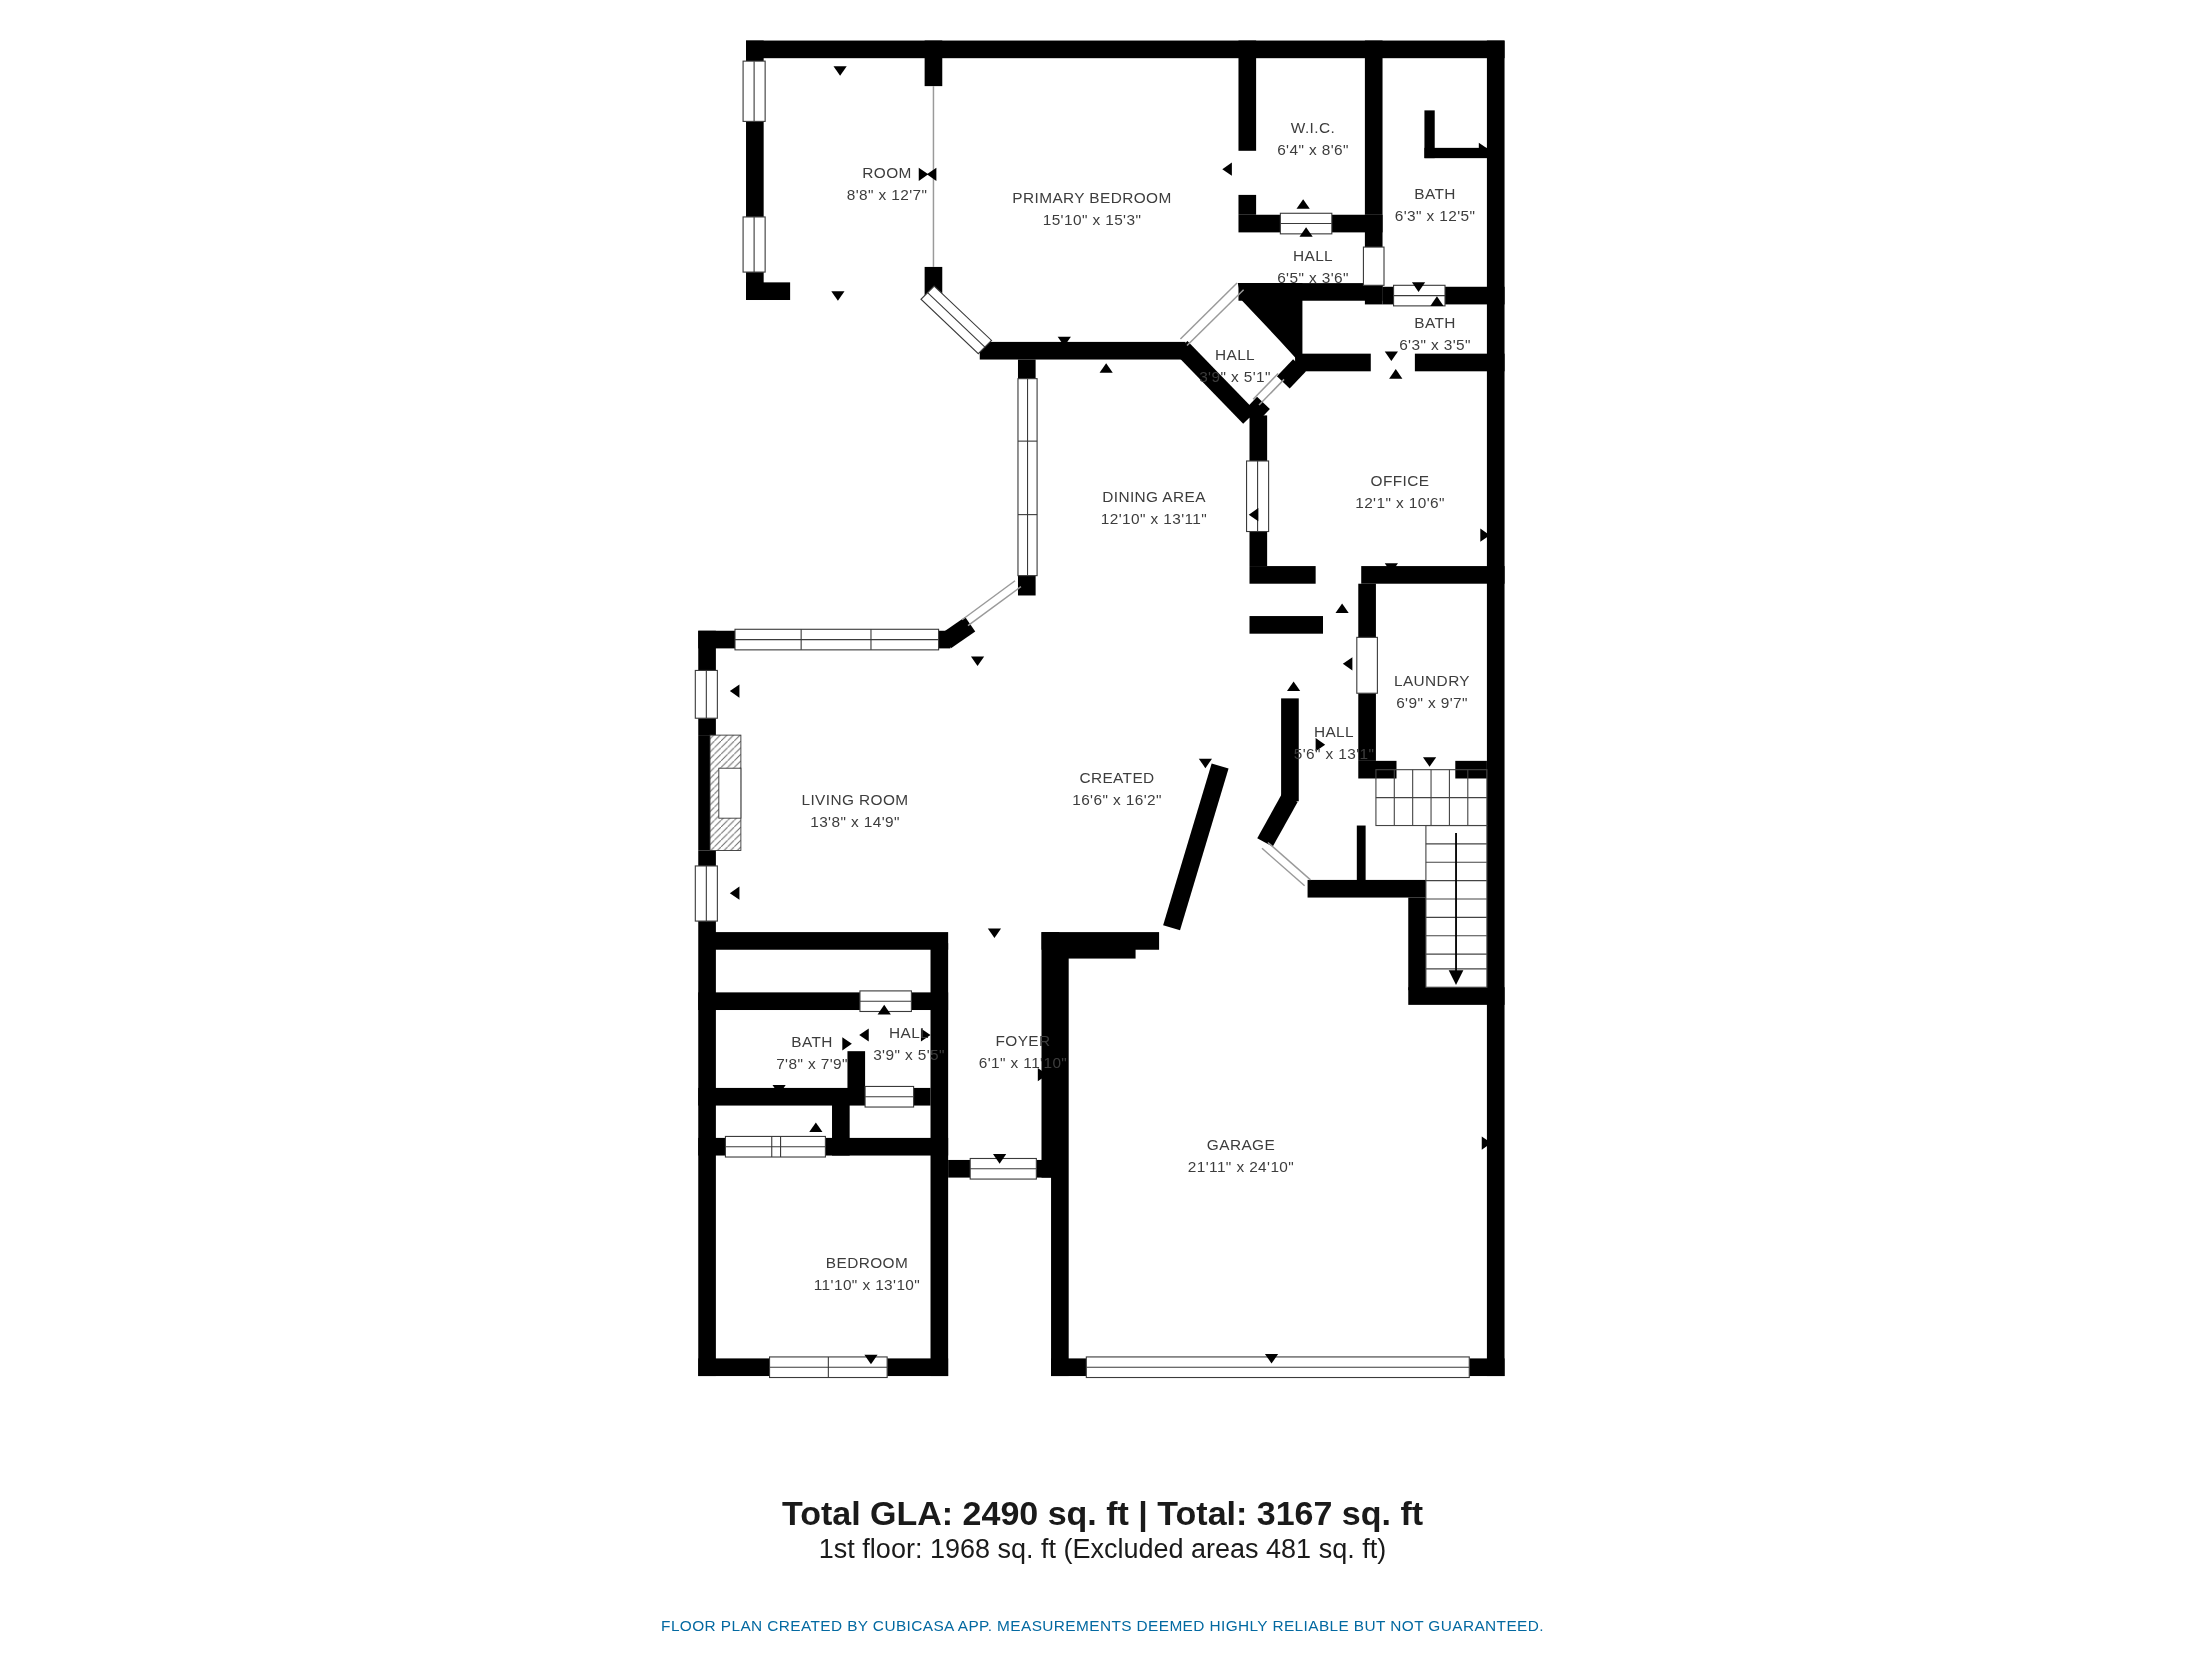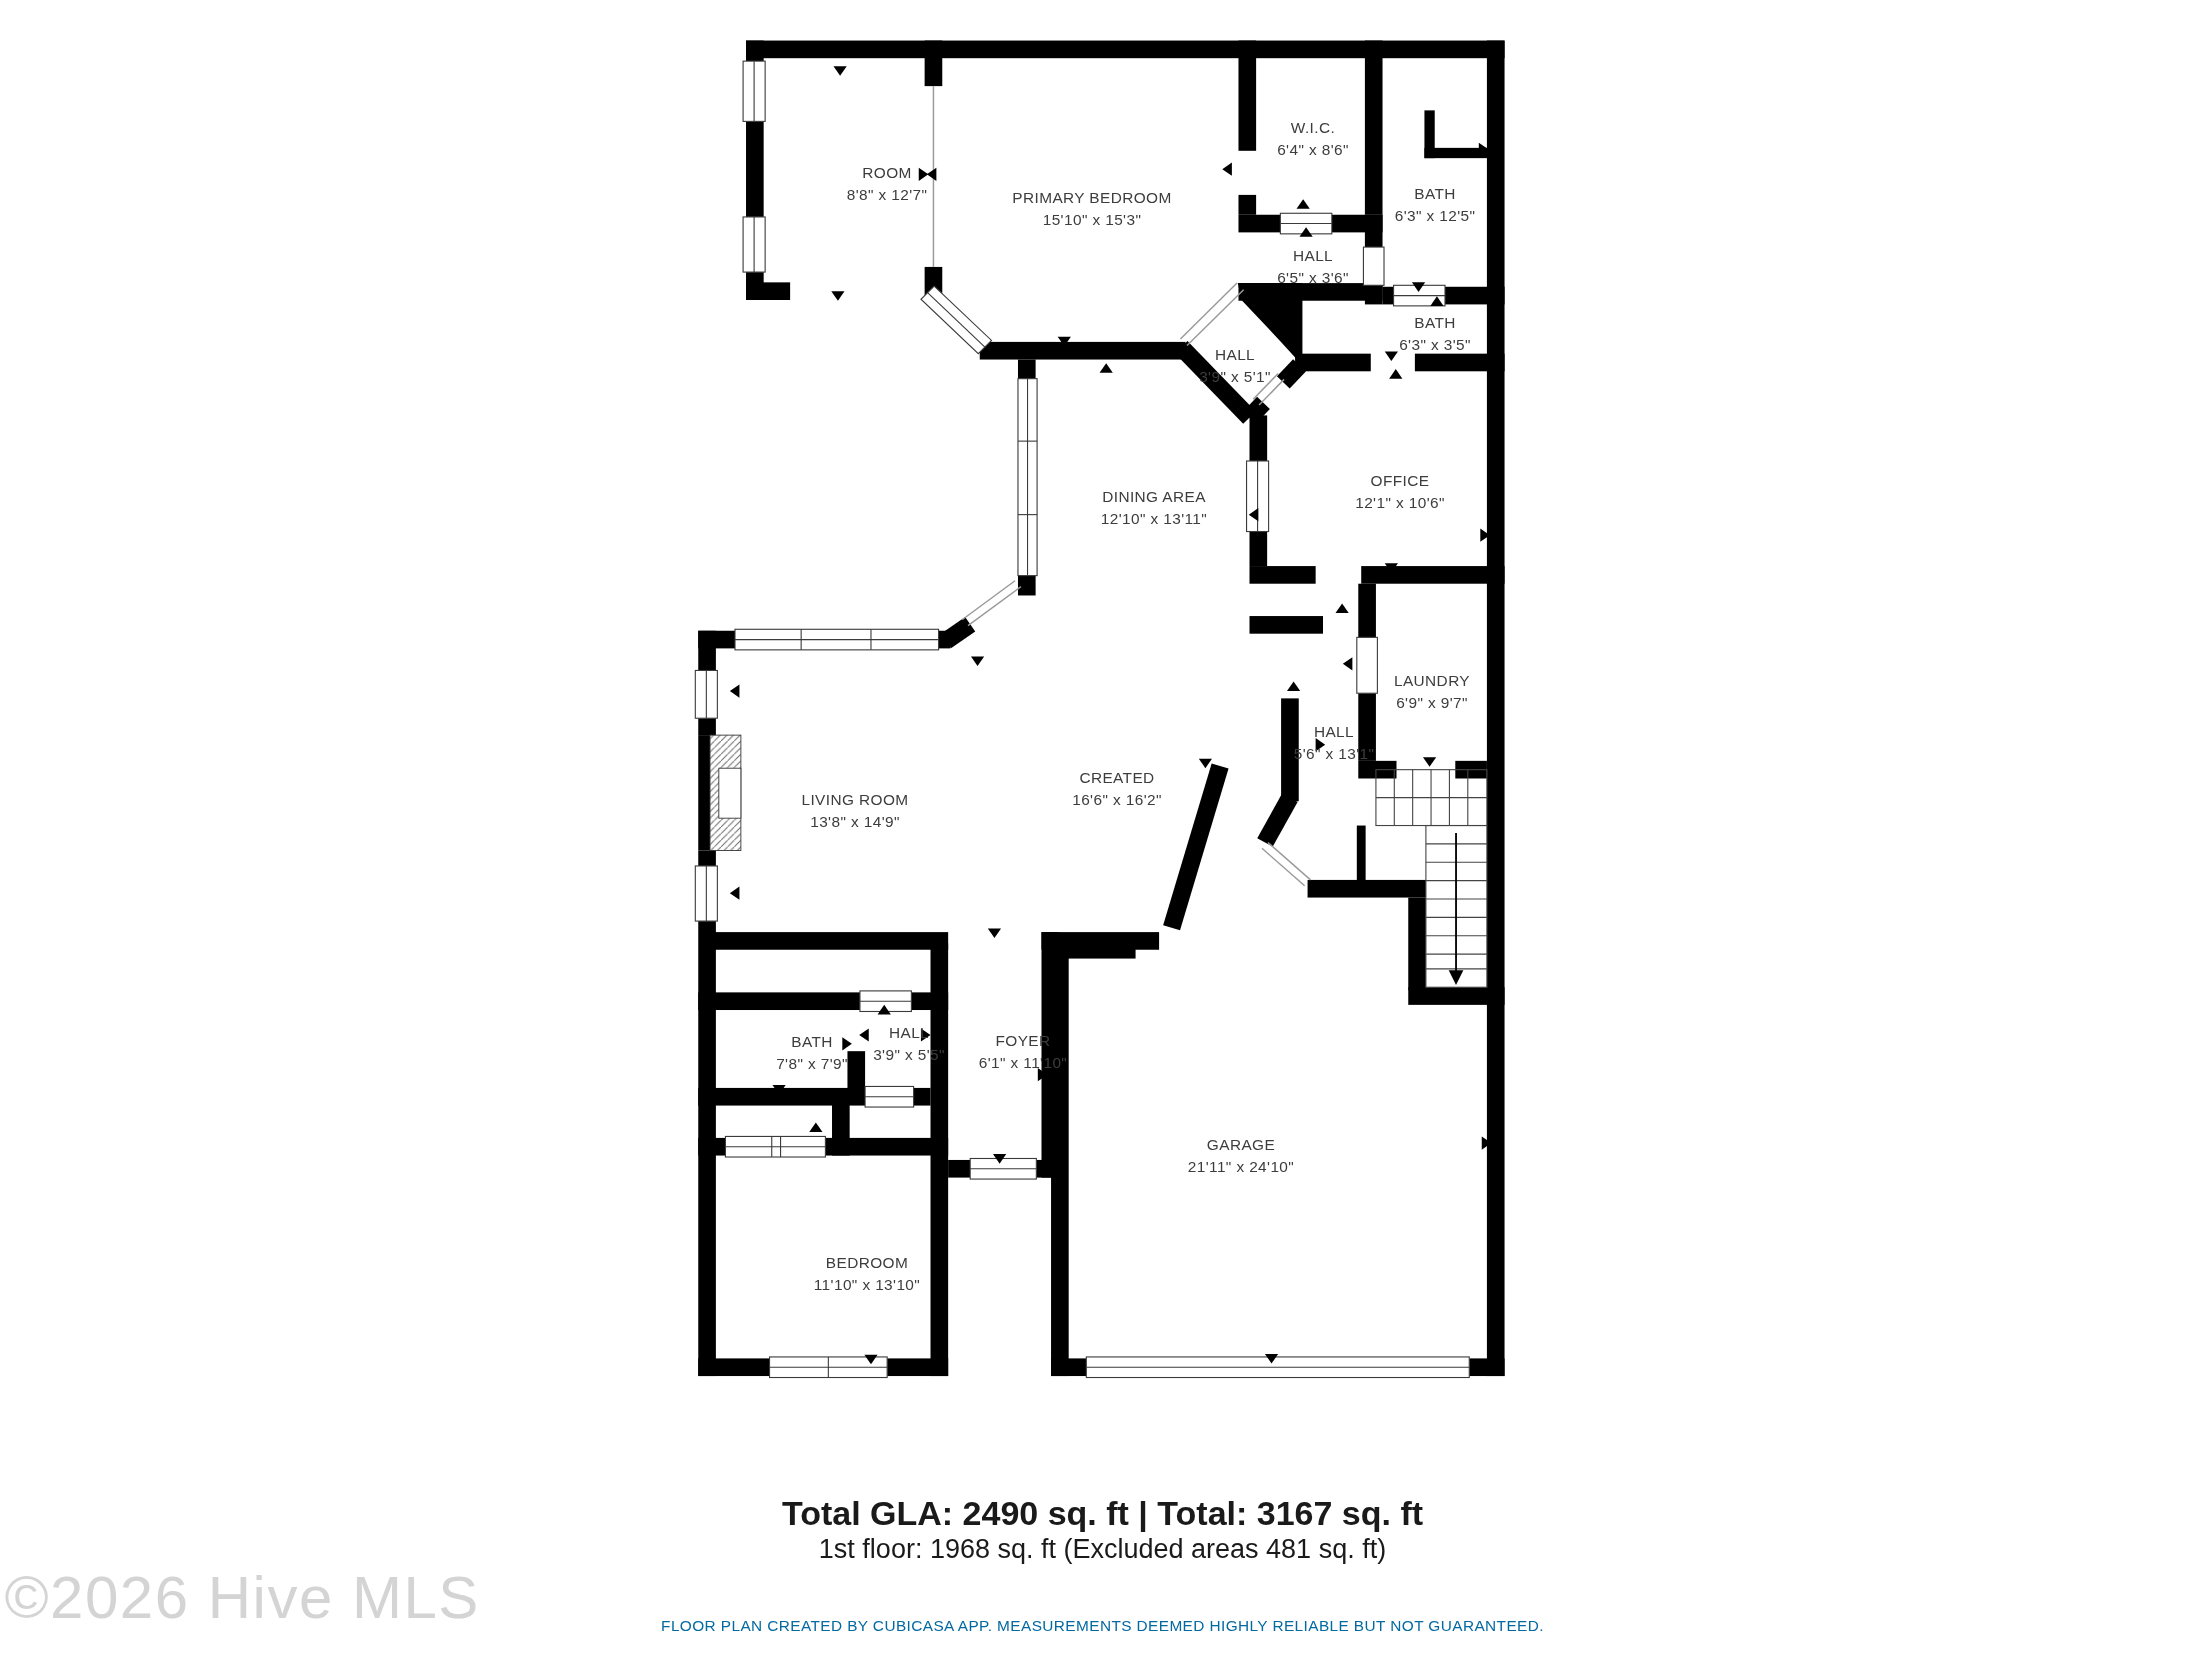--- a/index.html
+++ b/index.html
@@ -311,15 +311,14 @@
   <div class="lbl" style="left:867px;top:1266px">
       <span class="nm">BEDROOM</span>
       <span class="dm">11'10" x 13'10"</span>
     </div>
 
   <div id="footer">
     <div class="f1">Total GLA: 2490 sq. ft | Total: 3167 sq. ft</div>
     <div class="f2">1st floor: 1968 sq. ft (Excluded areas 481 sq. ft)</div>
   </div>
   <div id="disclaimer">FLOOR PLAN CREATED BY CUBICASA APP. MEASUREMENTS DEEMED HIGHLY RELIABLE BUT NOT GUARANTEED.</div>
-  <div id="watermark">©2026 Hive MLS</div>
 </div>
 
 
 </body></html>

